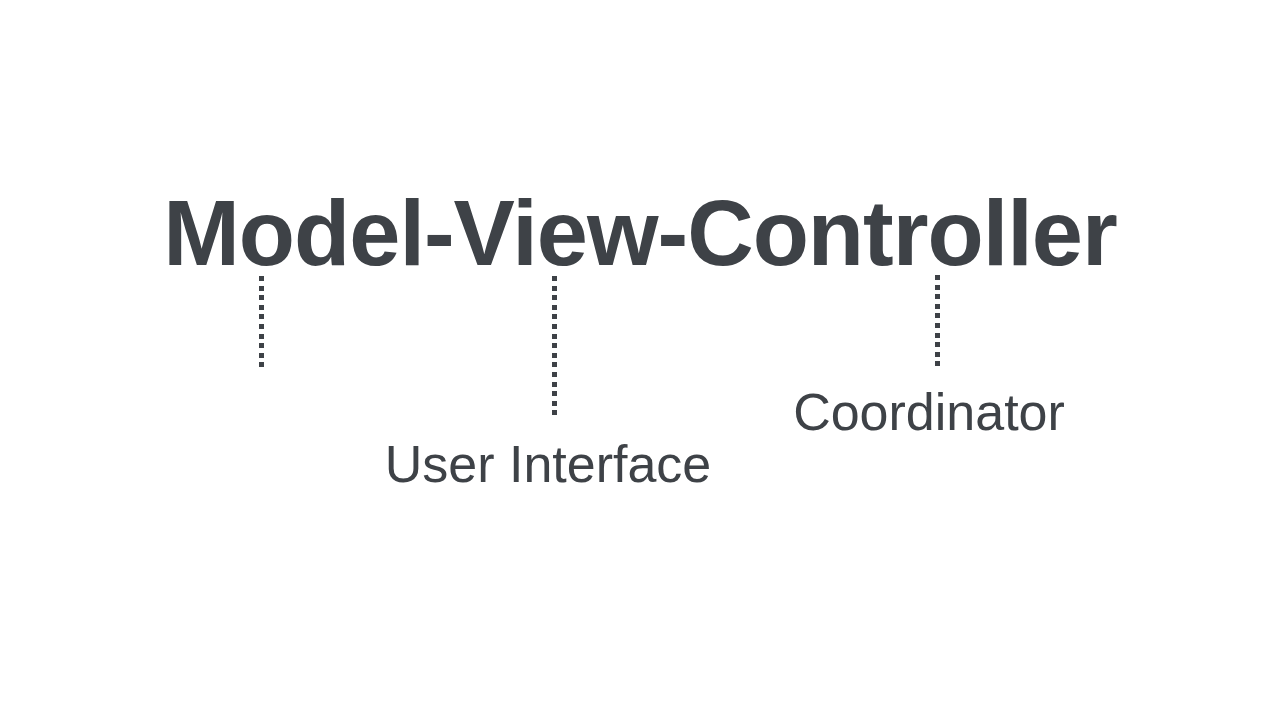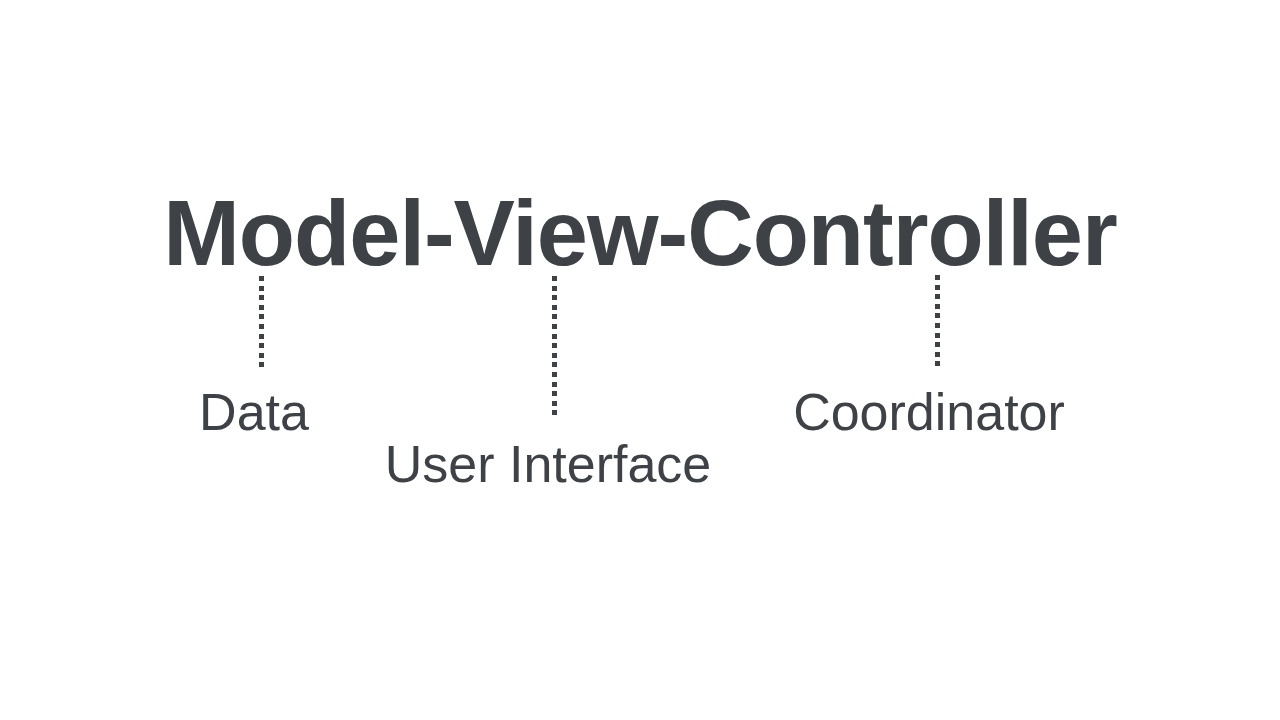--- a/index.html
+++ b/index.html
@@ -57,16 +57,15 @@
 </head>
 <body>
 
 <div class="stage">
   <h1 class="title">Model-View-Controller</h1>
 
   <div class="connector c1"></div>
   <div class="connector c2"></div>
   <div class="connector c3"></div>
 
-  <div class="label l1">Data</div>
   <div class="label l2">User Interface</div>
   <div class="label l3">Coordinator</div>
 </div>
 
 </body></html>

